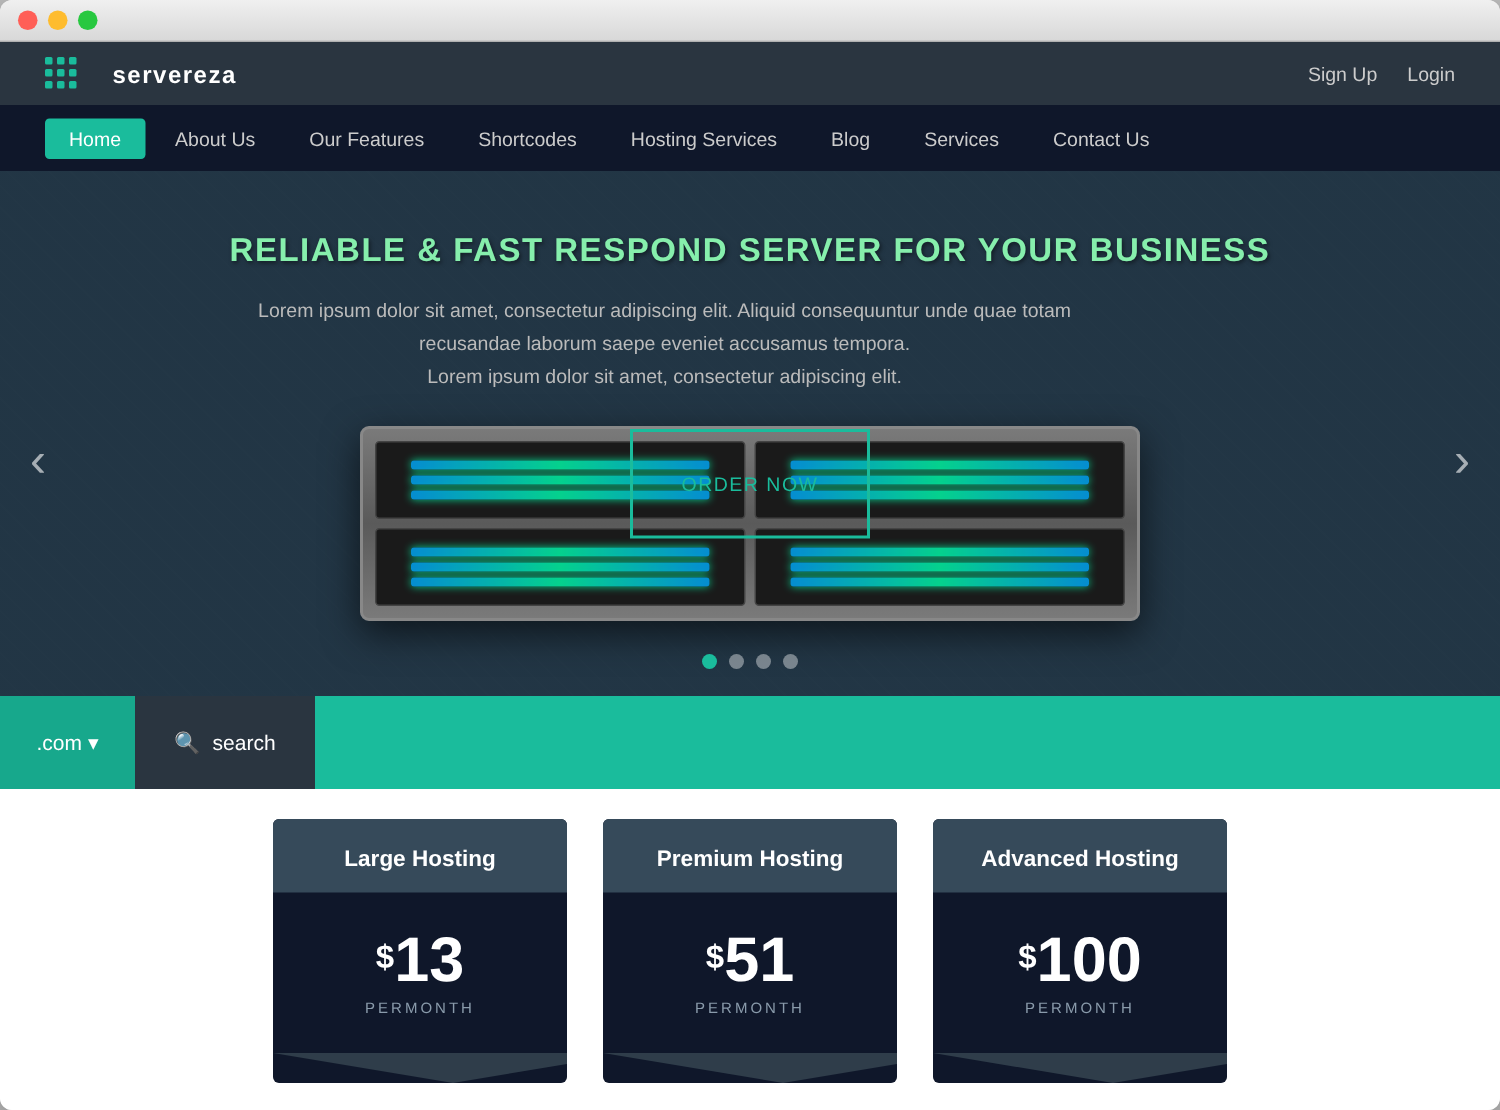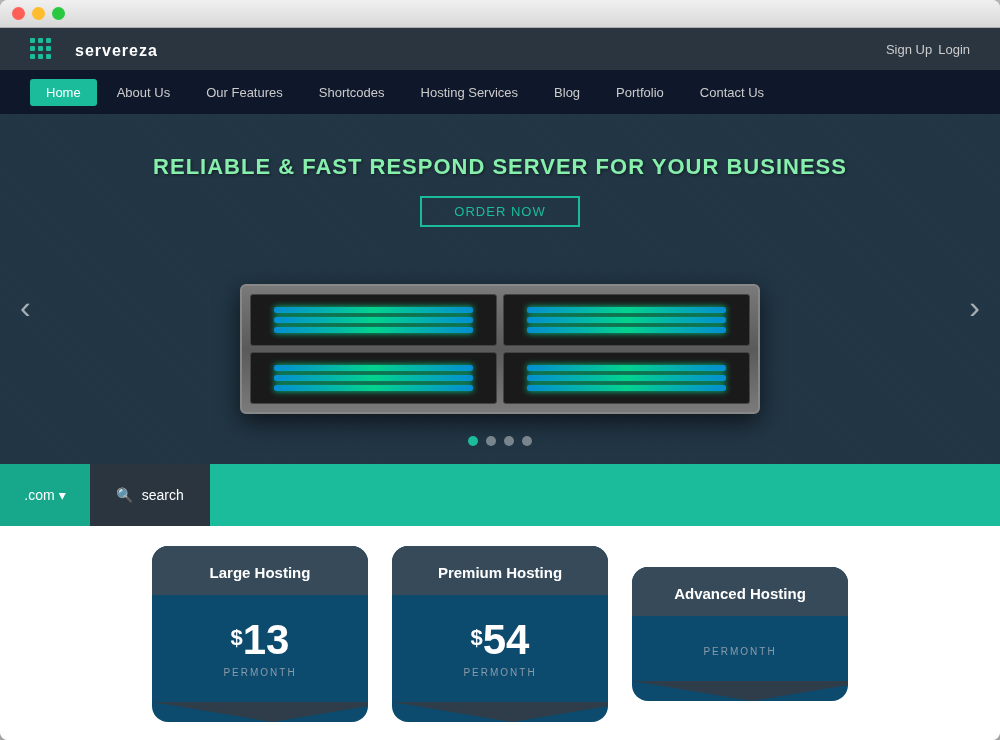--- a/index.html
+++ b/index.html
@@ -80,21 +80,21 @@
       border-radius: 1px;
     }
     .logo-text {
       color: #fff;
       font-size: 16px;
       font-weight: bold;
       letter-spacing: 1px;
     }
     .top-actions {
       display: flex;
-      gap: 6px;
+      gap: 20px;
       align-items: center;
     }
     .top-actions a {
       color: #ccc;
       text-decoration: none;
       font-size: 13px;
     }
 
     
     .nav-bar {
@@ -157,21 +157,21 @@
       color: #bbb;
       font-size: 13px;
       max-width: 580px;
       line-height: 1.7;
       margin-bottom: 24px;
     }
     .hero-btn {
       border: 2px solid #1abc9c;
       color: #1abc9c;
       background: transparent;
-      padding: 6px 32px;
+      padding: 27px 32px;
       font-size: 13px;
       letter-spacing: 1px;
       cursor: pointer;
       text-transform: uppercase;
     }
 
     
     .server-img {
       position: absolute;
       bottom: 50px;
@@ -307,23 +307,23 @@
     .pricing-section {
       background: #fff;
       flex: 1;
       display: flex;
       align-items: center;
       justify-content: center;
       gap: 24px;
       padding: 20px 40px;
     }
     .pricing-card {
-      background: #0c4a6e;
-      border-radius: 16px;
-      width: 216px;
+      background: #0f172a;
+      border-radius: 4px;
+      width: 196px;
       overflow: hidden;
       text-align: center;
     }
     .pricing-header {
       padding: 18px 20px 14px;
       background: #364a5a;
     }
     .pricing-title {
       color: #fff;
       font-size: 15px;
@@ -397,29 +397,33 @@
       </div>
     </div>
 
     <div class="nav-bar">
       <a class="nav-item active">Home</a>
       <a class="nav-item">About Us</a>
       <a class="nav-item">Our Features</a>
       <a class="nav-item">Shortcodes</a>
       <a class="nav-item">Hosting Services</a>
       <a class="nav-item">Blog</a>
-      <a class="nav-item">Portfolio</a>
+      <a class="nav-item">Services</a>
       <a class="nav-item">Contact Us</a>
     </div>
 
     <div class="hero">
       <div class="hero-bg"></div>
 
       <div class="hero-content">
         <h1 class="hero-title">RELIABLE &amp; FAST RESPOND SERVER FOR YOUR BUSINESS</h1>
+        <p class="hero-subtitle">
+          <span>Lorem ipsum dolor sit amet, consectetur adipiscing elit. Aliquid consequuntur unde quae totam recusandae laborum saepe eveniet accusamus tempora.</span><br>
+          <span>Lorem ipsum dolor sit amet, consectetur adipiscing elit.</span>
+        </p>
         <button class="hero-btn">ORDER NOW</button>
       </div>
 
       <div class="server-img">
         <div class="server-chassis">
           <div class="drive-bay">
             <div class="drive-led"></div>
             <div class="drive-led"></div>
             <div class="drive-led"></div>
           </div>
@@ -477,32 +481,35 @@
         </div>
         <div class="pricing-arrow"></div>
       </div>
 
       <div class="pricing-card">
         <div class="pricing-header">
           <div class="pricing-title">Premium Hosting</div>
         </div>
         <div class="pricing-body">
           <div class="pricing-price">
-            <sup>$</sup><span>54</span>
+            <sup>$</sup><span>51</span>
           </div>
           <div class="pricing-per">PERMONTH</div>
         </div>
         <div class="pricing-arrow"></div>
       </div>
 
       <div class="pricing-card">
         <div class="pricing-header">
           <div class="pricing-title">Advanced Hosting</div>
         </div>
         <div class="pricing-body">
+          <div class="pricing-price">
+            <sup>$</sup><span>100</span>
+          </div>
           <div class="pricing-per">PERMONTH</div>
         </div>
         <div class="pricing-arrow"></div>
       </div>
 
     </div>
   </div>
 </div>
 
 </body></html>

